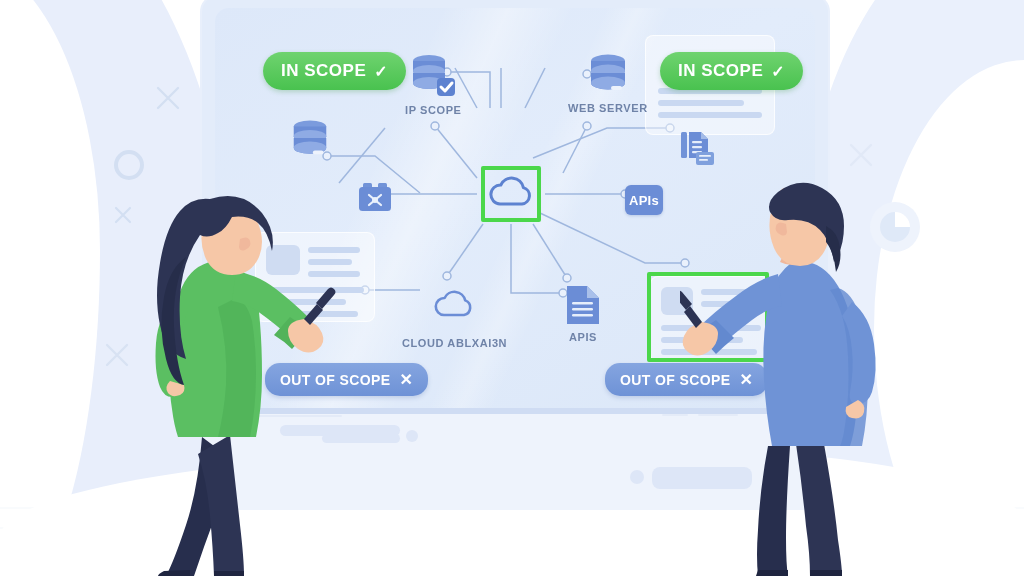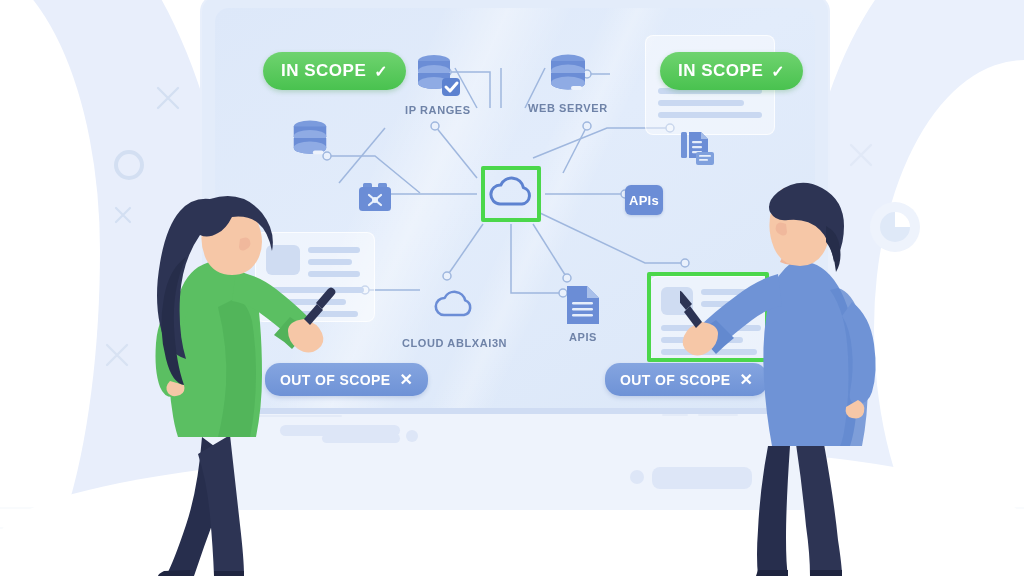--- a/index.html
+++ b/index.html
@@ -264,24 +264,24 @@
   <div class="node" style="left:405px;top:52px;">
     <svg class="icon-svg" width="52" height="48" viewBox="0 0 52 48">
       <ellipse cx="22" cy="9" rx="16" ry="6" fill="#7b9bdd"></ellipse>
       <path d="M6 9 v10 a16 6 0 0 0 32 0 V9" fill="#6b8dd6"></path>
       <ellipse cx="22" cy="19" rx="16" ry="6" fill="#8fabe4"></ellipse>
       <path d="M6 21 v10 a16 6 0 0 0 32 0 V21" fill="#6b8dd6"></path>
       <ellipse cx="22" cy="31" rx="16" ry="6" fill="#8fabe4"></ellipse>
       <rect x="30" y="26" width="18" height="18" rx="4" fill="#5d82d0"></rect>
       <path d="M34 35 l4 4 l7 -8" stroke="#ffffff" stroke-width="3" fill="none" stroke-linecap="round" stroke-linejoin="round"></path>
     </svg>
-    <div class="lbl">IP RANGES</div>
-  </div>
-
-  <div class="node" style="left:528px;top:52px;">
+    <div class="lbl">IP SCOPE</div>
+  </div>
+
+  <div class="node" style="left:568px;top:52px;">
     <svg class="icon-svg" width="46" height="46" viewBox="0 0 46 46">
       <ellipse cx="23" cy="9" rx="17" ry="6.5" fill="#7b9bdd"></ellipse>
       <path d="M6 9 v10 a17 6.5 0 0 0 34 0 V9" fill="#6b8dd6"></path>
       <ellipse cx="23" cy="19" rx="17" ry="6.5" fill="#8fabe4"></ellipse>
       <path d="M6 21 v10 a17 6.5 0 0 0 34 0 V21" fill="#6b8dd6"></path>
       <ellipse cx="23" cy="31" rx="17" ry="6.5" fill="#8fabe4"></ellipse>
       <rect x="26" y="34" width="11" height="4" rx="2" fill="#eef3fc"></rect>
     </svg>
     <div class="lbl">WEB SERVER</div>
   </div>

